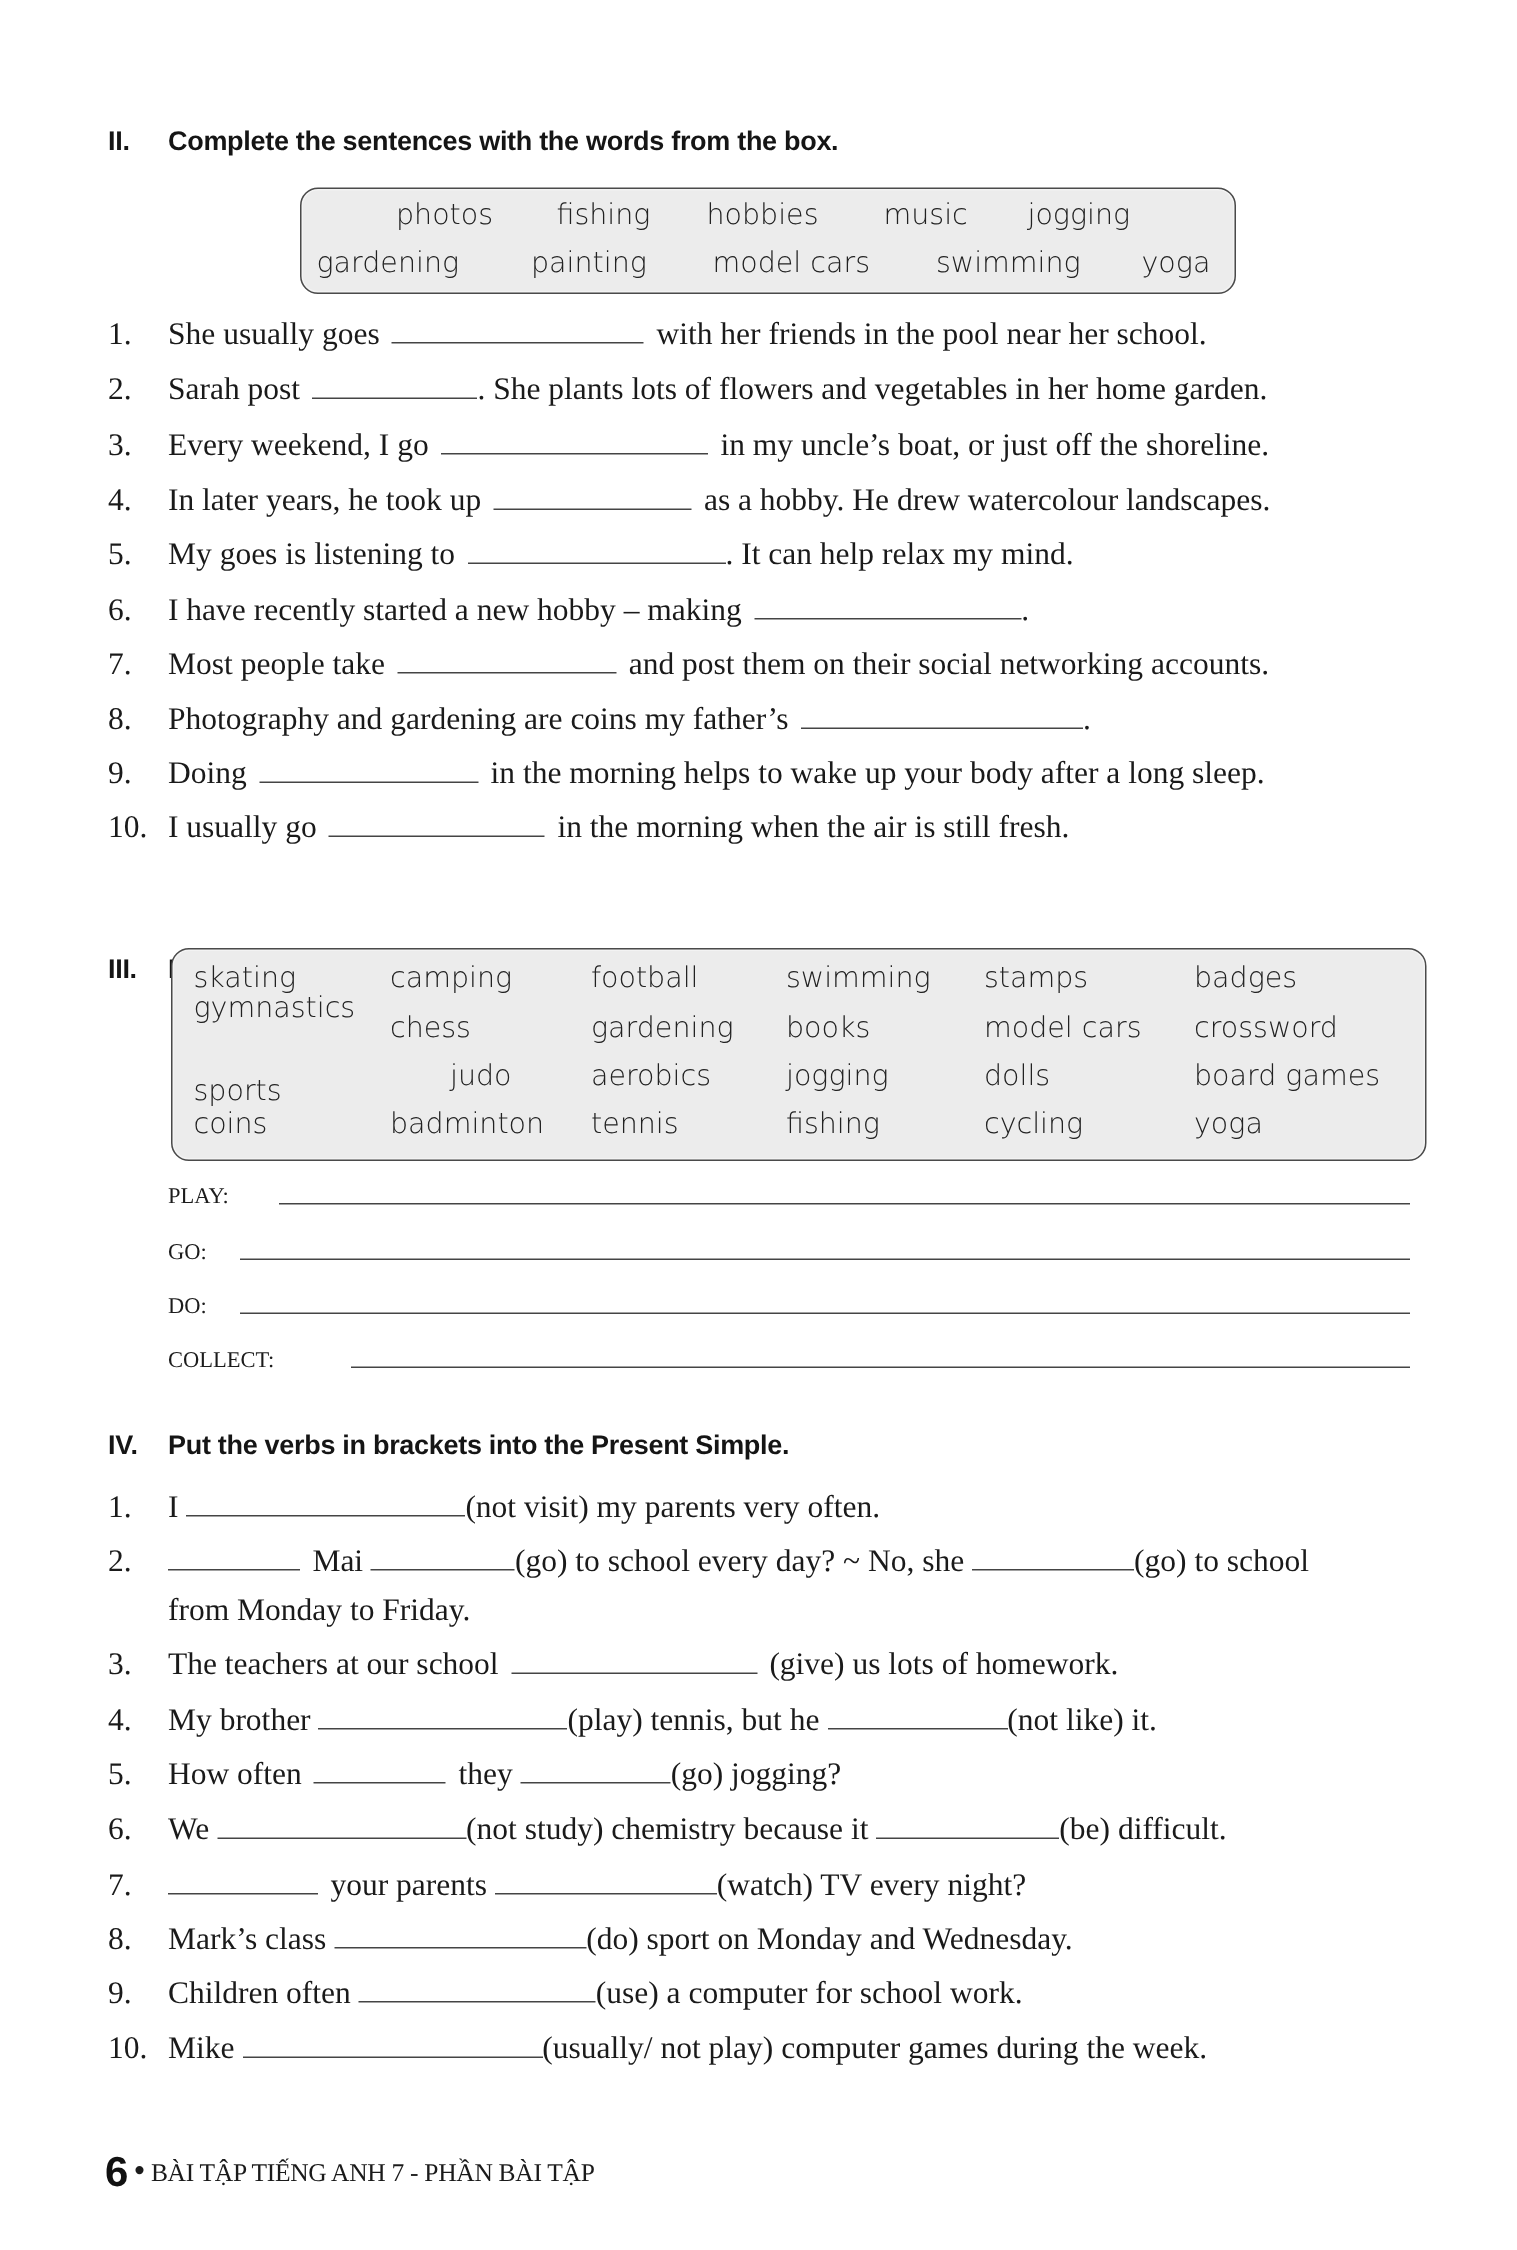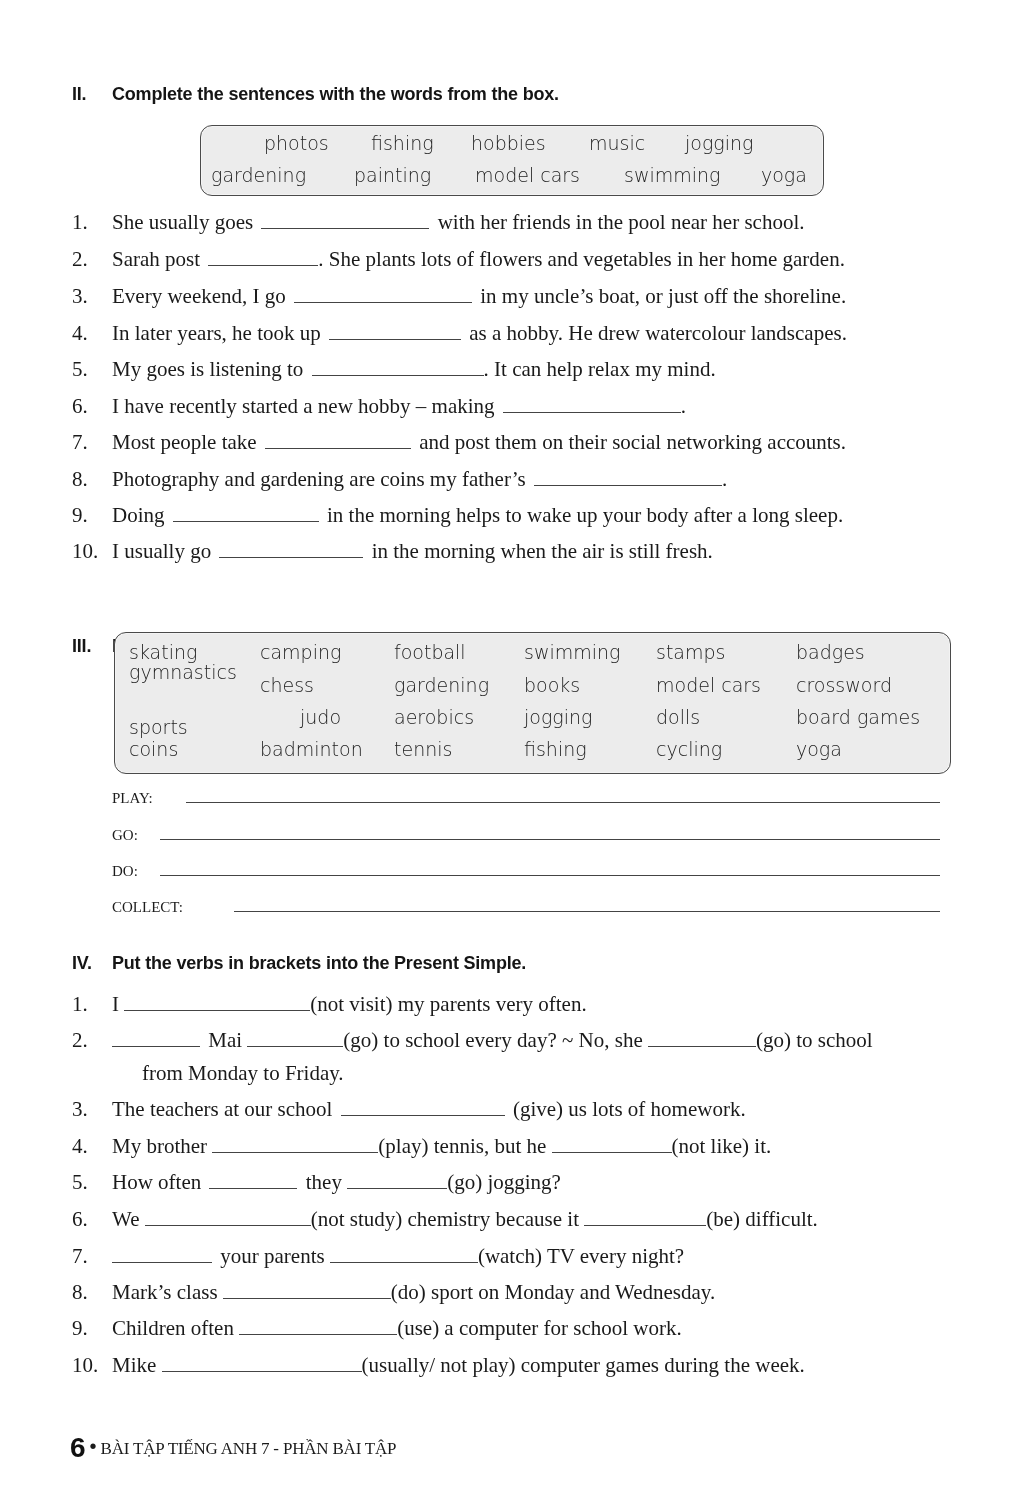--- a/index.html
+++ b/index.html
@@ -111,21 +111,21 @@
 <div class="cat" style="top:827px;"><span>GO:</span><span class="rule" style="left:48px; width:780px;"></span></div>
 <div class="cat" style="top:863px;"><span>DO:</span><span class="rule" style="left:48px; width:780px;"></span></div>
 <div class="cat" style="top:899px;"><span>COLLECT:</span><span class="rule" style="left:122px; width:706px;"></span></div>
 
 <div class="heading" style="top:953px;">
   <span class="num">IV.</span><span>Put the verbs in brackets into the Present Simple.</span>
 </div>
 
 <div class="line" style="top:992px;"><span class="n">1.</span><span>I</span> <span class="blank" style="width:186px; margin:0;"></span><span>(not visit) my parents very often.</span></div>
 <div class="line" style="top:1028px;"><span class="n">2.</span><span class="blank" style="width:88px; margin-left:0;"></span> <span>Mai</span> <span class="blank" style="width:96px; margin:0;"></span><span>(go) to school every day? ~ No, she</span> <span class="blank" style="width:108px; margin:0;"></span><span>(go) to school</span></div>
-<div class="line" style="top:1061px; left:112px;margin-left:30px;">from Monday to Friday.</div>
+<div class="line" style="top:1061px; left:112px;">from Monday to Friday.</div>
 <div class="line" style="top:1097px;"><span class="n">3.</span><span>The teachers at our school</span> <span class="blank" style="width:164px;"></span> <span>(give) us lots of homework.</span></div>
 <div class="line" style="top:1134px;"><span class="n">4.</span><span>My brother</span> <span class="blank" style="width:166px; margin:0;"></span><span>(play) tennis, but he</span> <span class="blank" style="width:120px; margin:0;"></span><span>(not like) it.</span></div>
 <div class="line" style="top:1170px;"><span class="n">5.</span><span>How often</span> <span class="blank" style="width:88px;"></span> <span>they</span> <span class="blank" style="width:100px; margin:0;"></span><span>(go) jogging?</span></div>
 <div class="line" style="top:1207px;"><span class="n">6.</span><span>We</span> <span class="blank" style="width:166px; margin:0;"></span><span>(not study) chemistry because it</span> <span class="blank" style="width:122px; margin:0;"></span><span>(be) difficult.</span></div>
 <div class="line" style="top:1244px;"><span class="n">7.</span><span class="blank" style="width:100px; margin-left:0;"></span> <span>your parents</span> <span class="blank" style="width:148px; margin:0;"></span><span>(watch) TV every night?</span></div>
 <div class="line" style="top:1280px;"><span class="n">8.</span><span>Mark’s class</span> <span class="blank" style="width:168px; margin:0;"></span><span>(do) sport on Monday and Wednesday.</span></div>
 <div class="line" style="top:1316px;"><span class="n">9.</span><span>Children often</span> <span class="blank" style="width:158px; margin:0;"></span><span>(use) a computer for school work.</span></div>
 <div class="line" style="top:1353px;"><span class="n">10.</span><span>Mike</span> <span class="blank" style="width:200px; margin:0;"></span><span>(usually/ not play) computer games during the week.</span></div>
 
 <div class="footer">

